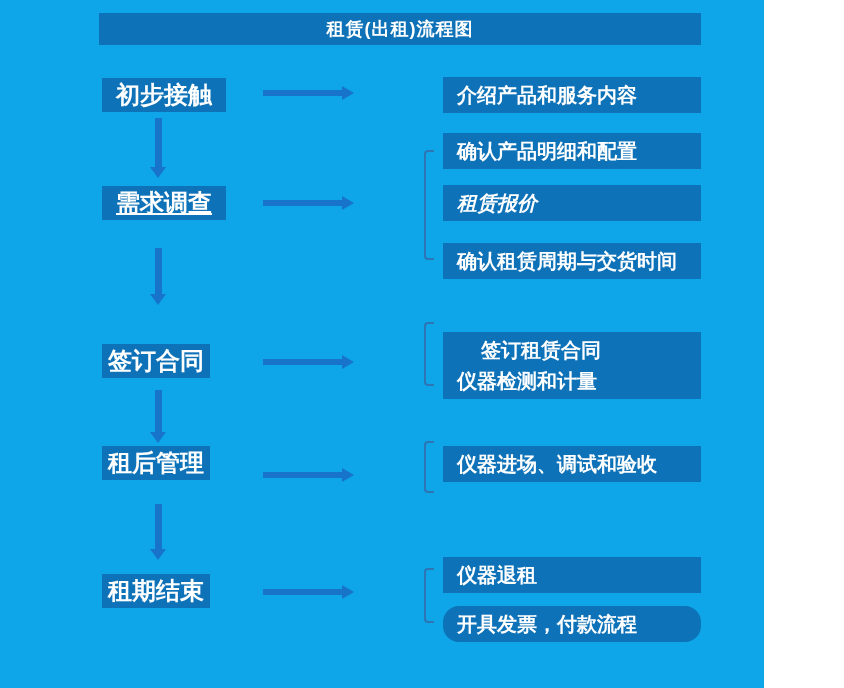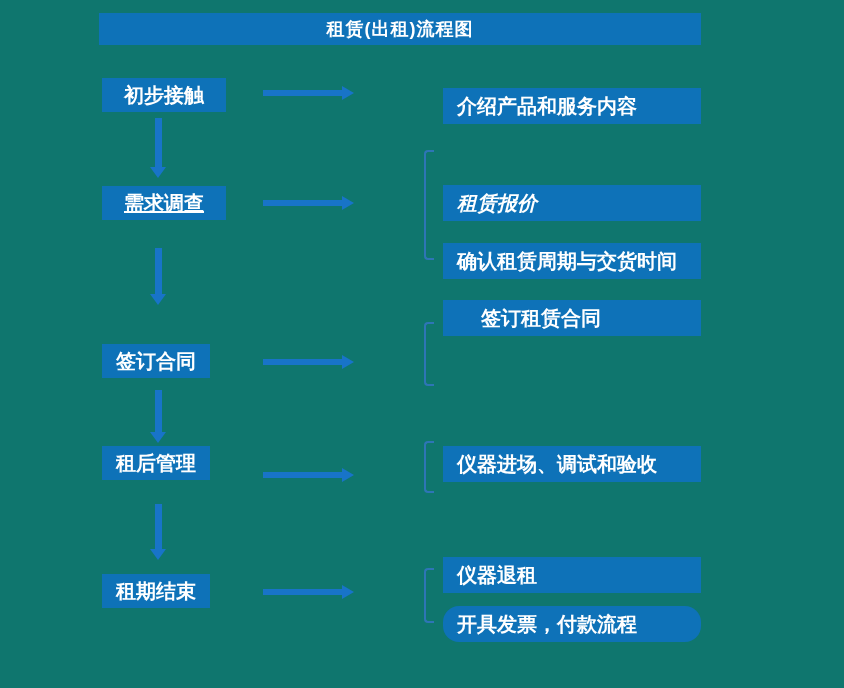--- a/index.html
+++ b/index.html
@@ -1,29 +1,29 @@
 <!DOCTYPE html>
 <html><head>
 <meta charset="utf-8">
 <style>
   html,body { margin:0; padding:0; background:#ffffff; }
   body { font-family:"Liberation Sans", sans-serif; }
   .canvas {
-    position:relative; width:844px; height:688px; background:#0f766e; overflow:hidden;
+    position:relative; width:764px; height:688px; background:#0ea5e9; overflow:hidden;
   }
   .blue-box {
     position:absolute; background:#0e72b8; color:#ffffff; font-weight:bold;
     display:flex; align-items:center; box-sizing:border-box; white-space:nowrap;
   }
   .title-bar {
     left:99px; top:13px; width:602px; height:32px;
     justify-content:center; font-size:18px; letter-spacing:1px;
   }
   .stage {
-    height:34px; justify-content:center; font-size:20px;
+    height:34px; justify-content:center; font-size:24px;
   }
   .out {
     left:443px; width:258px; height:36px; padding-left:14px; font-size:20px;
   }
   
   .varrow {
     position:absolute; width:16px; display:flex; flex-direction:column; align-items:center;
   }
   .vshaft { width:7px; flex:1; background:#1874c8; }
   .vhead {
@@ -99,21 +99,23 @@
   <div class="harrow" style="left:263px; top:585px; width:91px;">
     <div class="hshaft"></div>
     <div class="hhead"></div>
   </div>
 
   <div class="bracket" style="top:150px; height:110px;"></div>
   <div class="bracket" style="top:322px; height:64px;"></div>
   <div class="bracket" style="top:441px; height:52px;"></div>
   <div class="bracket" style="top:568px; height:55px;"></div>
 
-  <div class="blue-box out" style="top:88px;">介绍产品和服务内容</div>
+  <div class="blue-box out" style="top:77px;">介绍产品和服务内容</div>
+  <div class="blue-box out" style="top:133px;">确认产品明细和配置</div>
   <div class="blue-box out" style="top:185px;font-style:italic;">租赁报价</div>
   <div class="blue-box out" style="top:243px;">确认租赁周期与交货时间</div>
-  <div class="blue-box out" style="top:300px;padding-left:38px;">签订租赁合同</div>
+  <div class="blue-box out" style="top:332px;padding-left:38px;">签订租赁合同</div>
+  <div class="blue-box out" style="top:363px;">仪器检测和计量</div>
   <div class="blue-box out" style="top:422px;margin-top:24px;">仪器进场、调试和验收</div>
   <div class="blue-box out" style="top:557px;">仪器退租</div>
   <div class="blue-box out" style="top:606px;border-radius:16px;">开具发票，付款流程</div>
 
 </div>
 
 </body></html>

